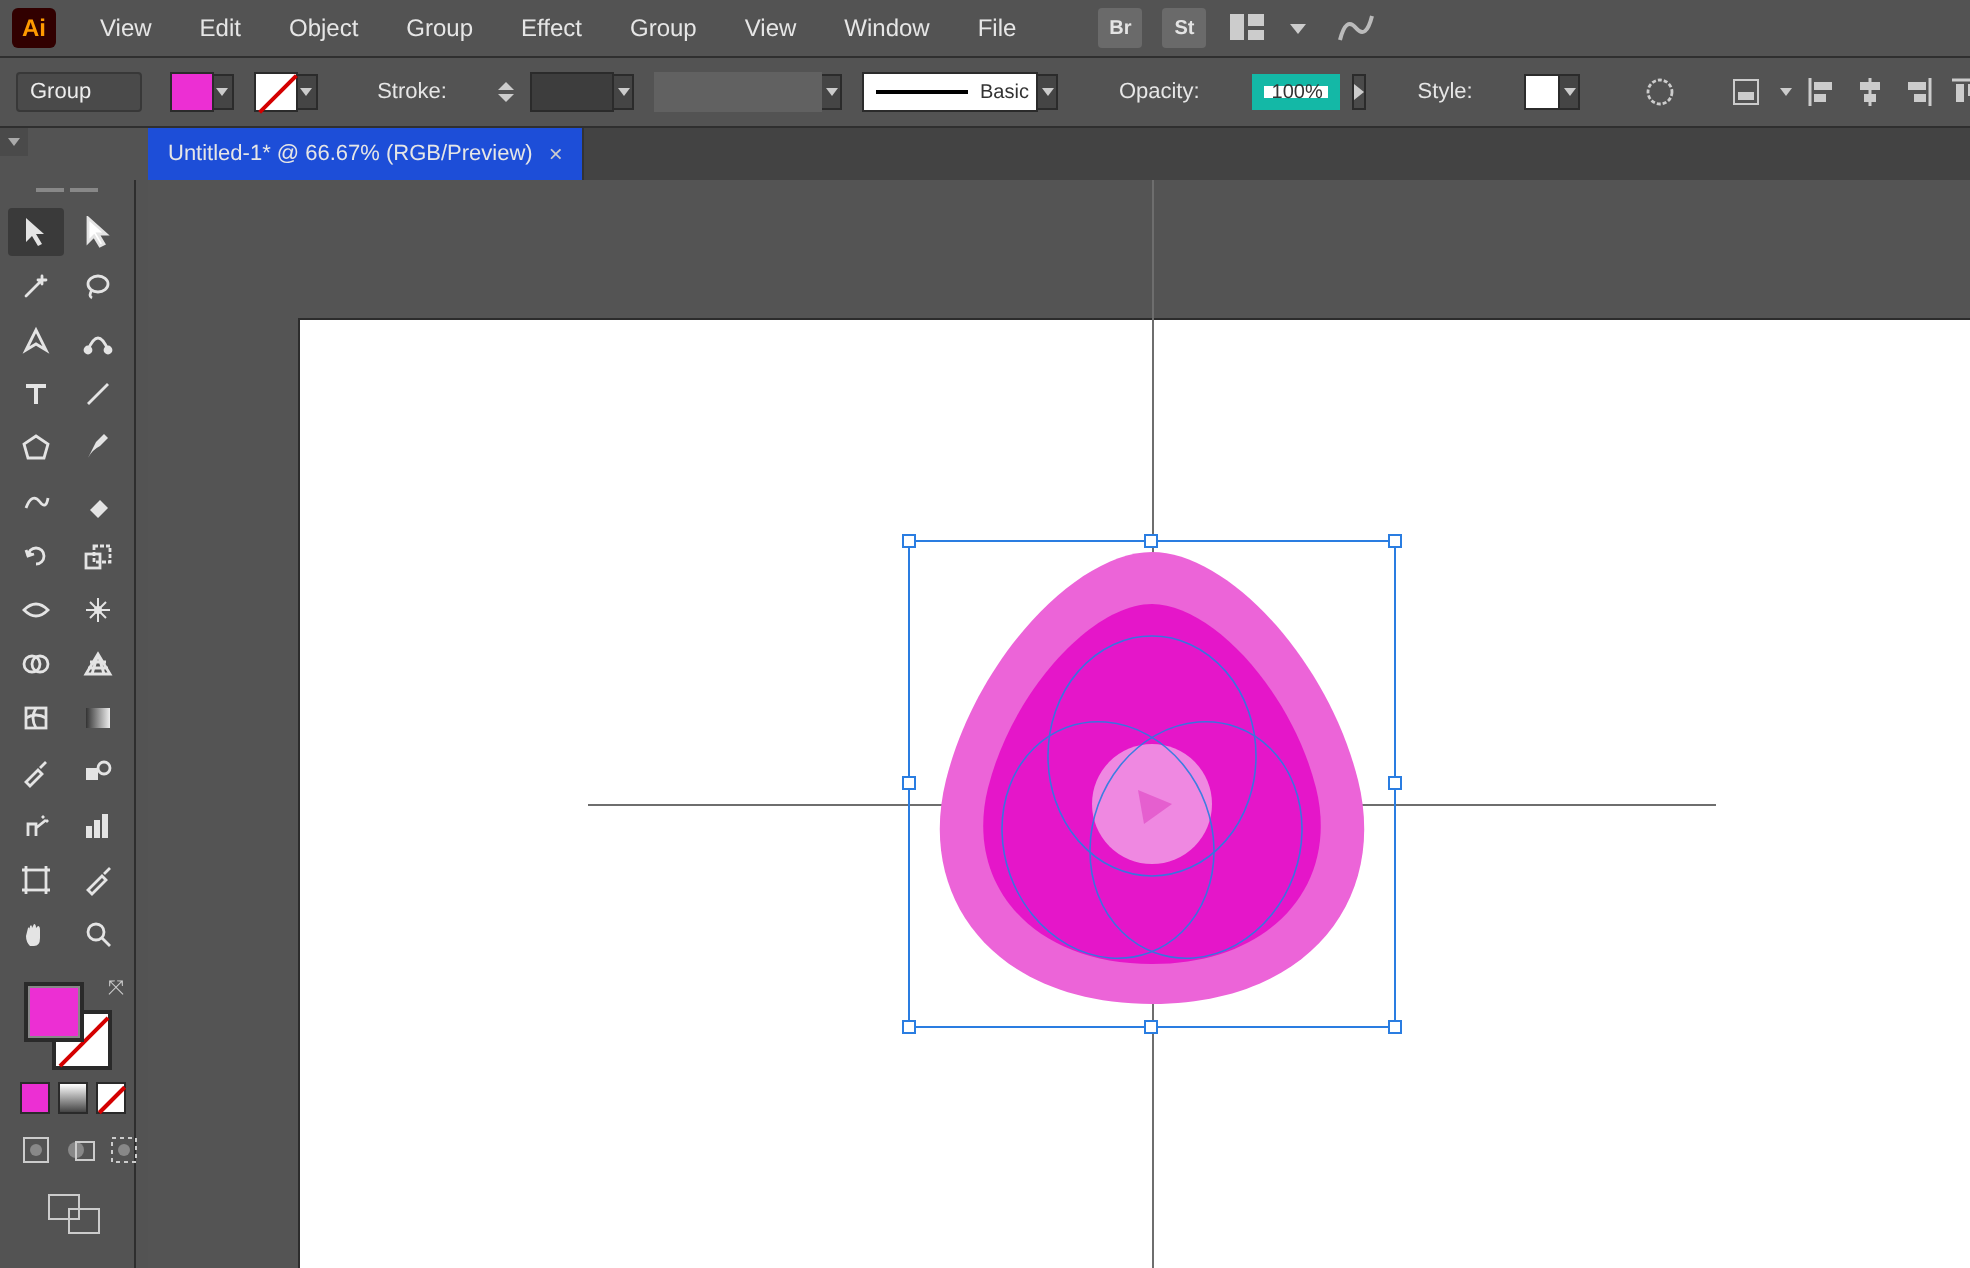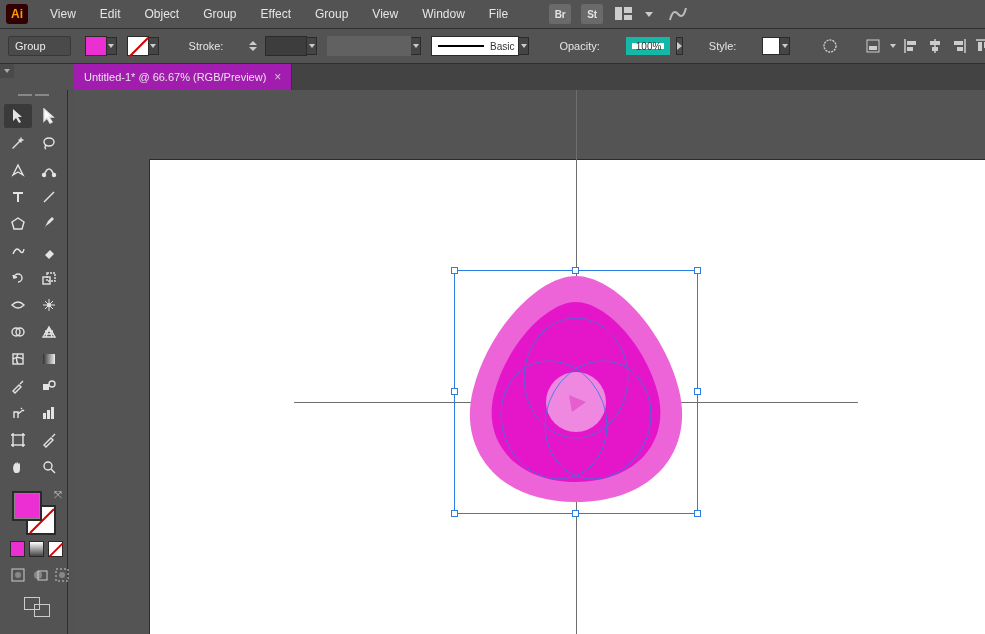--- a/index.html
+++ b/index.html
@@ -40,21 +40,21 @@
   .cb-divider{ width:1px;height:26px;background:#3b3b3b;margin:0 8px;}
   .align-icons{ display:flex; gap:6px; margin-left:auto; padding-right:10px;}
   .align-ic{ width:18px;height:18px; display:flex; align-items:center; justify-content:center;}
 
   
   .left-collapse{ position:absolute; left:0; top:64px; width:14px; height:14px; background:#4a4a4a; display:flex;align-items:center;justify-content:center;}
   .left-collapse::after{content:"";width:0;height:0;border-left:3px solid transparent;border-right:3px solid transparent;border-top:4px solid #aaa; transform:rotate(0deg);}
 
   
   .tabstrip { position:absolute; left:74px; top:64px; right:0; height:26px; background:#434343; display:flex; align-items:flex-end;}
-  .doc-tab { height:26px; background:#a21caf; display:flex; align-items:center; padding:0 10px; gap:8px; font-size:11px; border-right:1px solid #333;}
+  .doc-tab { height:26px; background:#1d4ed8; display:flex; align-items:center; padding:0 10px; gap:8px; font-size:11px; border-right:1px solid #333;}
   .close-x { font-size:12px; color:#ccc; cursor:default;}
 
   
   .toolbox { position:absolute; left:0; top:90px; width:68px; bottom:0; background:#535353; border-right:1px solid #2e2e2e; padding:4px 4px; }
   .tool-grid{ display:grid; grid-template-columns: 28px 28px; gap:3px 3px; justify-content:center;}
   .tool { width:28px; height:24px; display:flex; align-items:center; justify-content:center; border-radius:2px; }
   .tool.sel { background:#3a3a3a; }
   .tool svg { stroke:#e4e4e4; fill:none; stroke-width:1.4; }
   .tool.filled svg { fill:#e4e4e4; stroke:none;}
 

